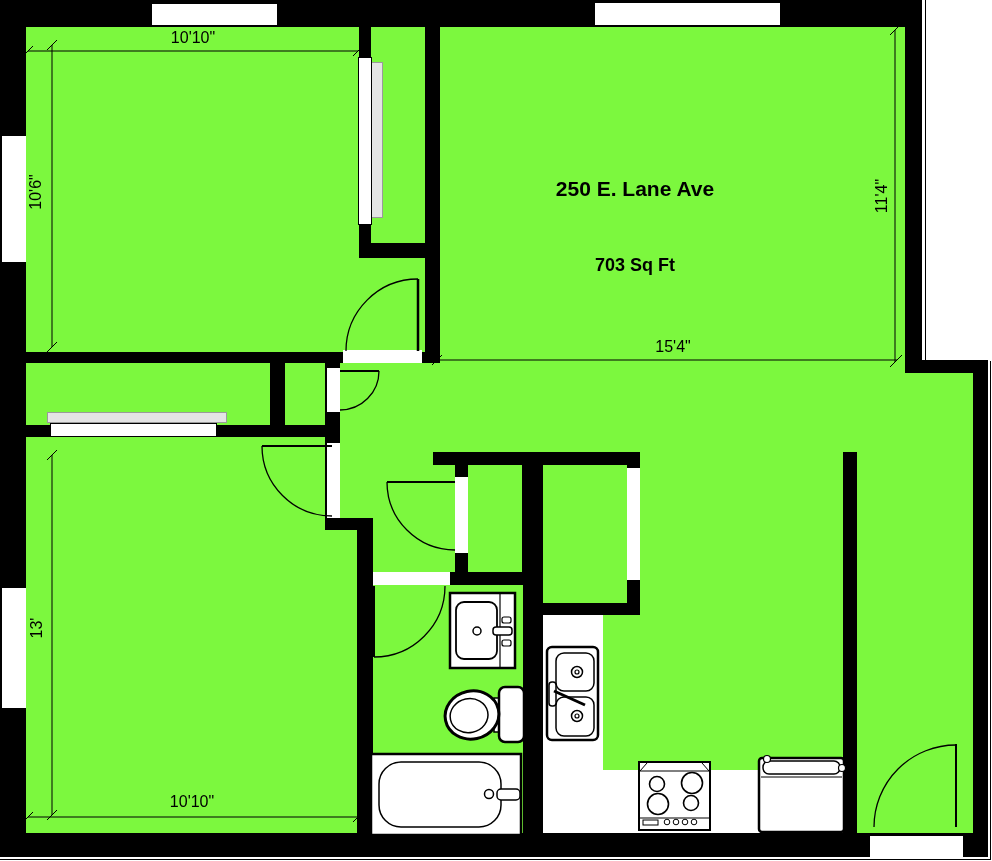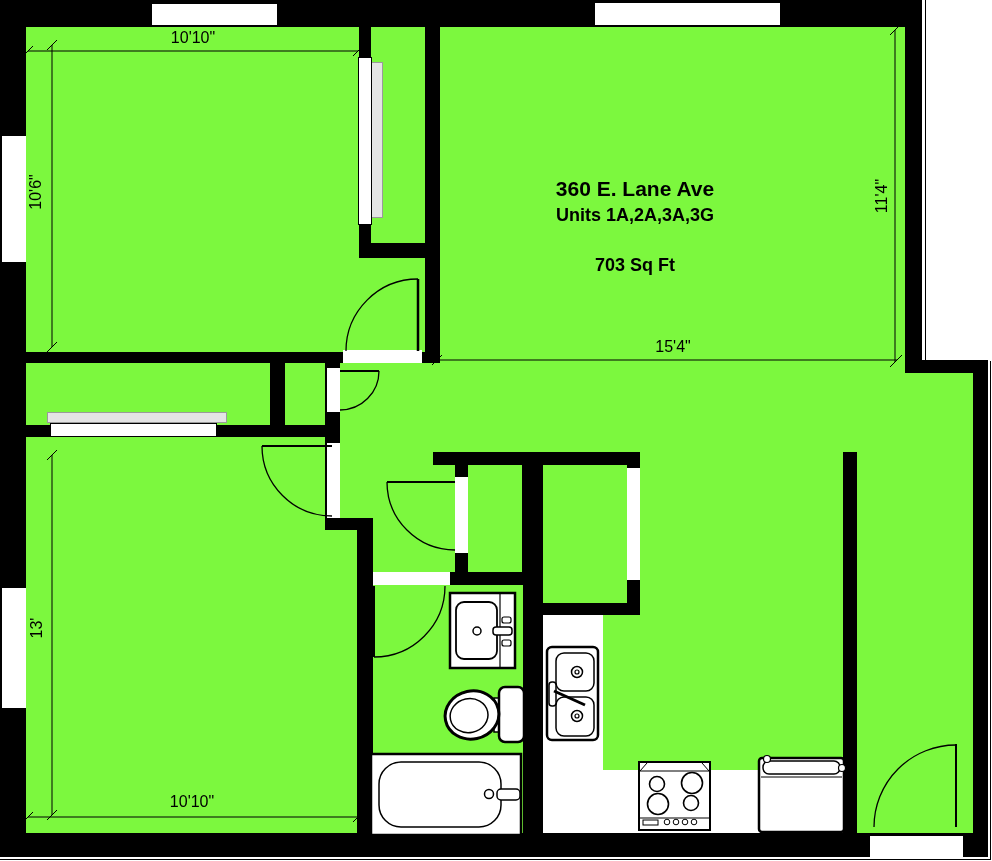--- a/index.html
+++ b/index.html
@@ -194,22 +194,21 @@
 
     <g stroke="#000">
       <rect x="759" y="758" width="85" height="74" rx="3" fill="#fff" stroke-width="2.5"></rect>
       <rect x="763" y="761" width="77" height="13" rx="6" fill="#fff" stroke-width="1.5"></rect>
       <circle cx="767" cy="759" r="3.5" fill="#fff" stroke-width="1.2"></circle>
       <circle cx="842" cy="768" r="3.5" fill="#fff" stroke-width="1.2"></circle>
       <line x1="761" y1="777" x2="842" y2="777" stroke-width="1"></line>
     </g>
   </svg>
 
-  <div class="lbl t1" style="left:485px;top:177px;width:300px">360 E. Lane Ave</div>
-  <div class="lbl t2" style="left:485px;top:206px;width:300px">Units 1A,2A,3A,3G</div>
+  <div class="lbl t1" style="left:485px;top:177px;width:300px">250 E. Lane Ave</div>
   <div class="lbl t2" style="left:485px;top:256px;width:300px">703 Sq Ft</div>
 
   <div class="lbl dim" style="left:128px;top:29px;width:130px">10'10"</div>
   <div class="lbl dim vert" style="left:-13px;top:182px;width:100px;height:20px">10'6"</div>
   <div class="lbl dim vert" style="left:833px;top:186px;width:100px;height:20px">11'4"</div>
   <div class="lbl dim" style="left:608px;top:338px;width:130px">15'4"</div>
   <div class="lbl dim vert" style="left:-12px;top:618px;width:100px;height:20px">13'</div>
   <div class="lbl dim" style="left:127px;top:793px;width:130px">10'10"</div>
 
 </div>

